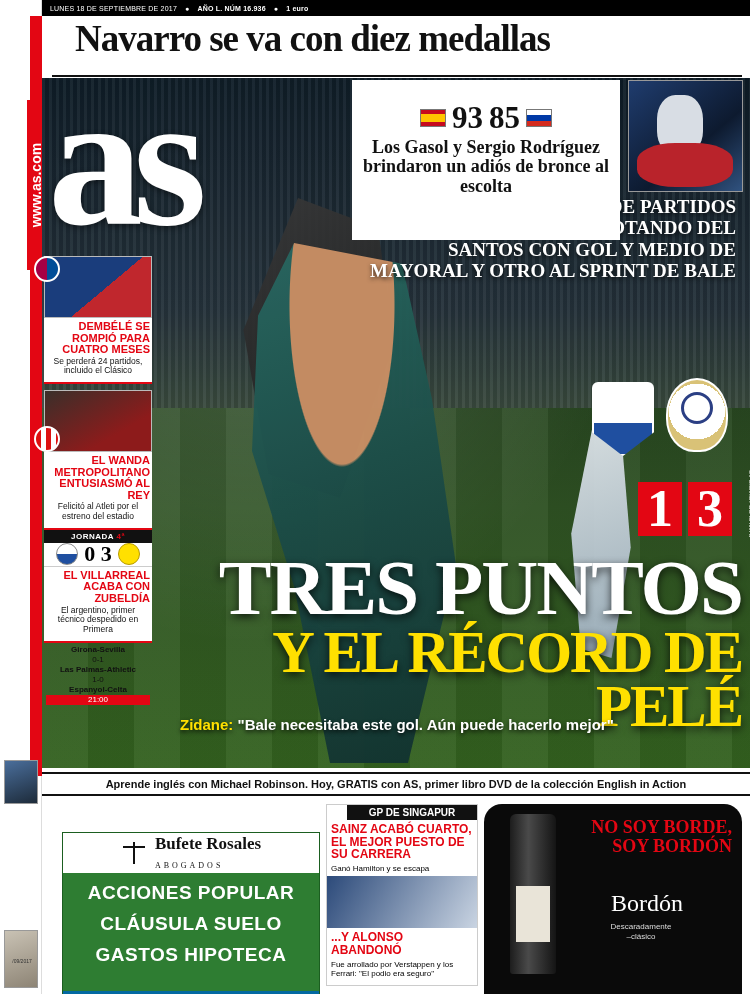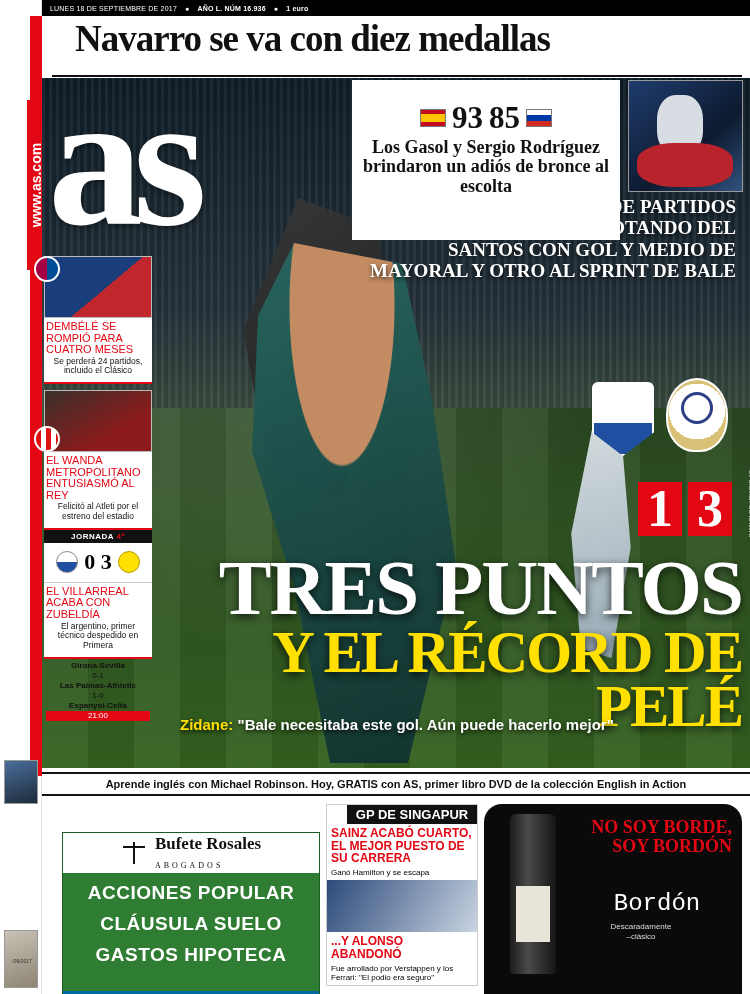--- a/index.html
+++ b/index.html
@@ -187,40 +187,40 @@
   }
   .quote .who { color: #ffe000; }
 
   
   .leftcol { position: absolute; left: 44px; top: 256px; width: 108px; z-index: 8; }
   .mod { background: #fff; border-bottom: 2px solid #e30613; padding: 0 0 4px; }
   .mod-photo { width: 108px; height: 62px; border: 1px solid #bbb; }
   .ph-dembele { background: linear-gradient(140deg,#1a3d7c 0 55%, #c0272d 55% 100%); }
   .ph-wanda   { background: linear-gradient(150deg,#3a2f2a,#8d1b1b 70%); }
   .mod-head {
-    color: #e30613; font-weight: normal; font-size: 11px; line-height: 1.05;
-    text-align: left; padding: 3px 2px 1px; text-transform: uppercase;
+    color: #e30613; font-weight: bold; font-size: 11px; line-height: 1.05;
+    text-align: right; padding: 3px 2px 1px; text-transform: uppercase;
   }
   .mod-sub {
     color: #111; font-size: 8.5px; line-height: 1.15; text-align: center; padding: 0 3px 2px;
   }
   .team-badge {
     position: absolute; left: -10px; width: 26px; height: 26px; border-radius: 50%;
     border: 2px solid #fff; z-index: 9;
   }
   .badge-barca { top: 0px; background: linear-gradient(90deg,#a50044 50%,#004d98 50%); }
   .badge-atleti { top: 170px; background: repeating-linear-gradient(90deg,#d11 0 5px,#fff 5px 10px); }
   .jornada {
     background: #111; color: #fff; font-size: 8px; font-weight: bold;
     text-align: center; padding: 2px 0; letter-spacing: .5px;
   }
   .jornada .n { color: #e30613; }
   .score-strip {
     display: flex; align-items: center; justify-content: center; gap: 6px;
-    height: 40px; background: #fff; border-bottom: 1px solid #ccc;
+    height: 24px; background: #fff; border-bottom: 1px solid #ccc;
   }
   .score-strip .bigscore {
     font-family: "Liberation Serif", serif; font-weight: bold; font-size: 22px;
   }
   .mini-badge { width: 22px; height: 22px; border-radius: 50%; }
   .mb-villarreal { background: #ffe000; border: 1px solid #b89b00; }
   .mb-rsociedad { background: linear-gradient(to bottom,#fff 50%,#1f4fa0 50%); border: 1px solid #888; }
   .results { font-size: 8px; text-align: center; line-height: 1.25; padding: 2px; }
   .results .r-name { font-weight: bold; color: #111; }
   .results .r-score { color: #111; }
@@ -255,21 +255,21 @@
   .ad-rosales .foot {
     position: absolute; bottom: 0; left: 0; right: 0; height: 22px;
     background: #0369a1; color: #111; display: flex; align-items: center;
     justify-content: space-between; padding: 0 8px; font-size: 11px; font-weight: bold;
   }
 
   .ad-f1 {
     position: absolute; left: 326px; top: 804px; width: 152px; height: 182px;
     background: #fff; border: 1px solid #ccc;
   }
-  .ad-f1 .gp { background:#111; color:#fff; font-size:13px; font-weight:bold; text-align:center; padding:2px 0;margin-left:20px; }
+  .ad-f1 .gp { background:#111; color:#fff; font-size:10px; font-weight:bold; text-align:center; padding:2px 0;margin-left:20px; }
   .ad-f1 .f1head { color:#e30613; font-weight:bold; font-size:12px; line-height:1.05; padding:3px 4px; }
   .ad-f1 .f1sub { font-size:8px; line-height:1.2; padding:0 4px 3px; }
   .f1-photo { width: 150px; height: 52px; }
   .f1-photo.a { background: linear-gradient(120deg,#2c4a7a,#c9d4e2); }
 
   .ad-wine {
     position: absolute; left: 484px; top: 804px; width: 258px; height: 223px;
     background: #0a0a0a; color: #fff; overflow: hidden; border-radius: 18px;
   }
   .bottle {
@@ -280,22 +280,22 @@
   .bottle::after {
     content:""; position:absolute; left:6px; top:72px; width:34px; height:56px;
     background: #e9e4d8;
   }
   .ad-wine .slogan {
     position: absolute; right: 10px; top: 14px; width: 160px; text-align: right;
     color: #e30613; font-family: "Liberation Serif", serif; font-weight: bold;
     font-size: 18px; line-height: 1.05;
   }
   .ad-wine .brand {
-    position: absolute; right: 10px; top: 86px; width: 150px; text-align: center;
-    font-family: Liberation Mono, monospace; font-size: 24px; color: #fff;
+    position: absolute; right: 20px; top: 86px; width: 150px; text-align: center;
+    font-family: Liberation Serif, serif; font-size: 24px; color: #fff;
   }
   .ad-wine .tag {
     position: absolute; right: 26px; top: 118px; width: 150px; text-align: center;
     font-size: 8px; color: #ddd; line-height: 1.3;
   }
   .ad-wine .url {
     position: absolute; right: 26px; bottom: 10px; width: 150px; text-align: center;
     font-size: 6px; color: #bbb;
   }
   .photo-credit {

